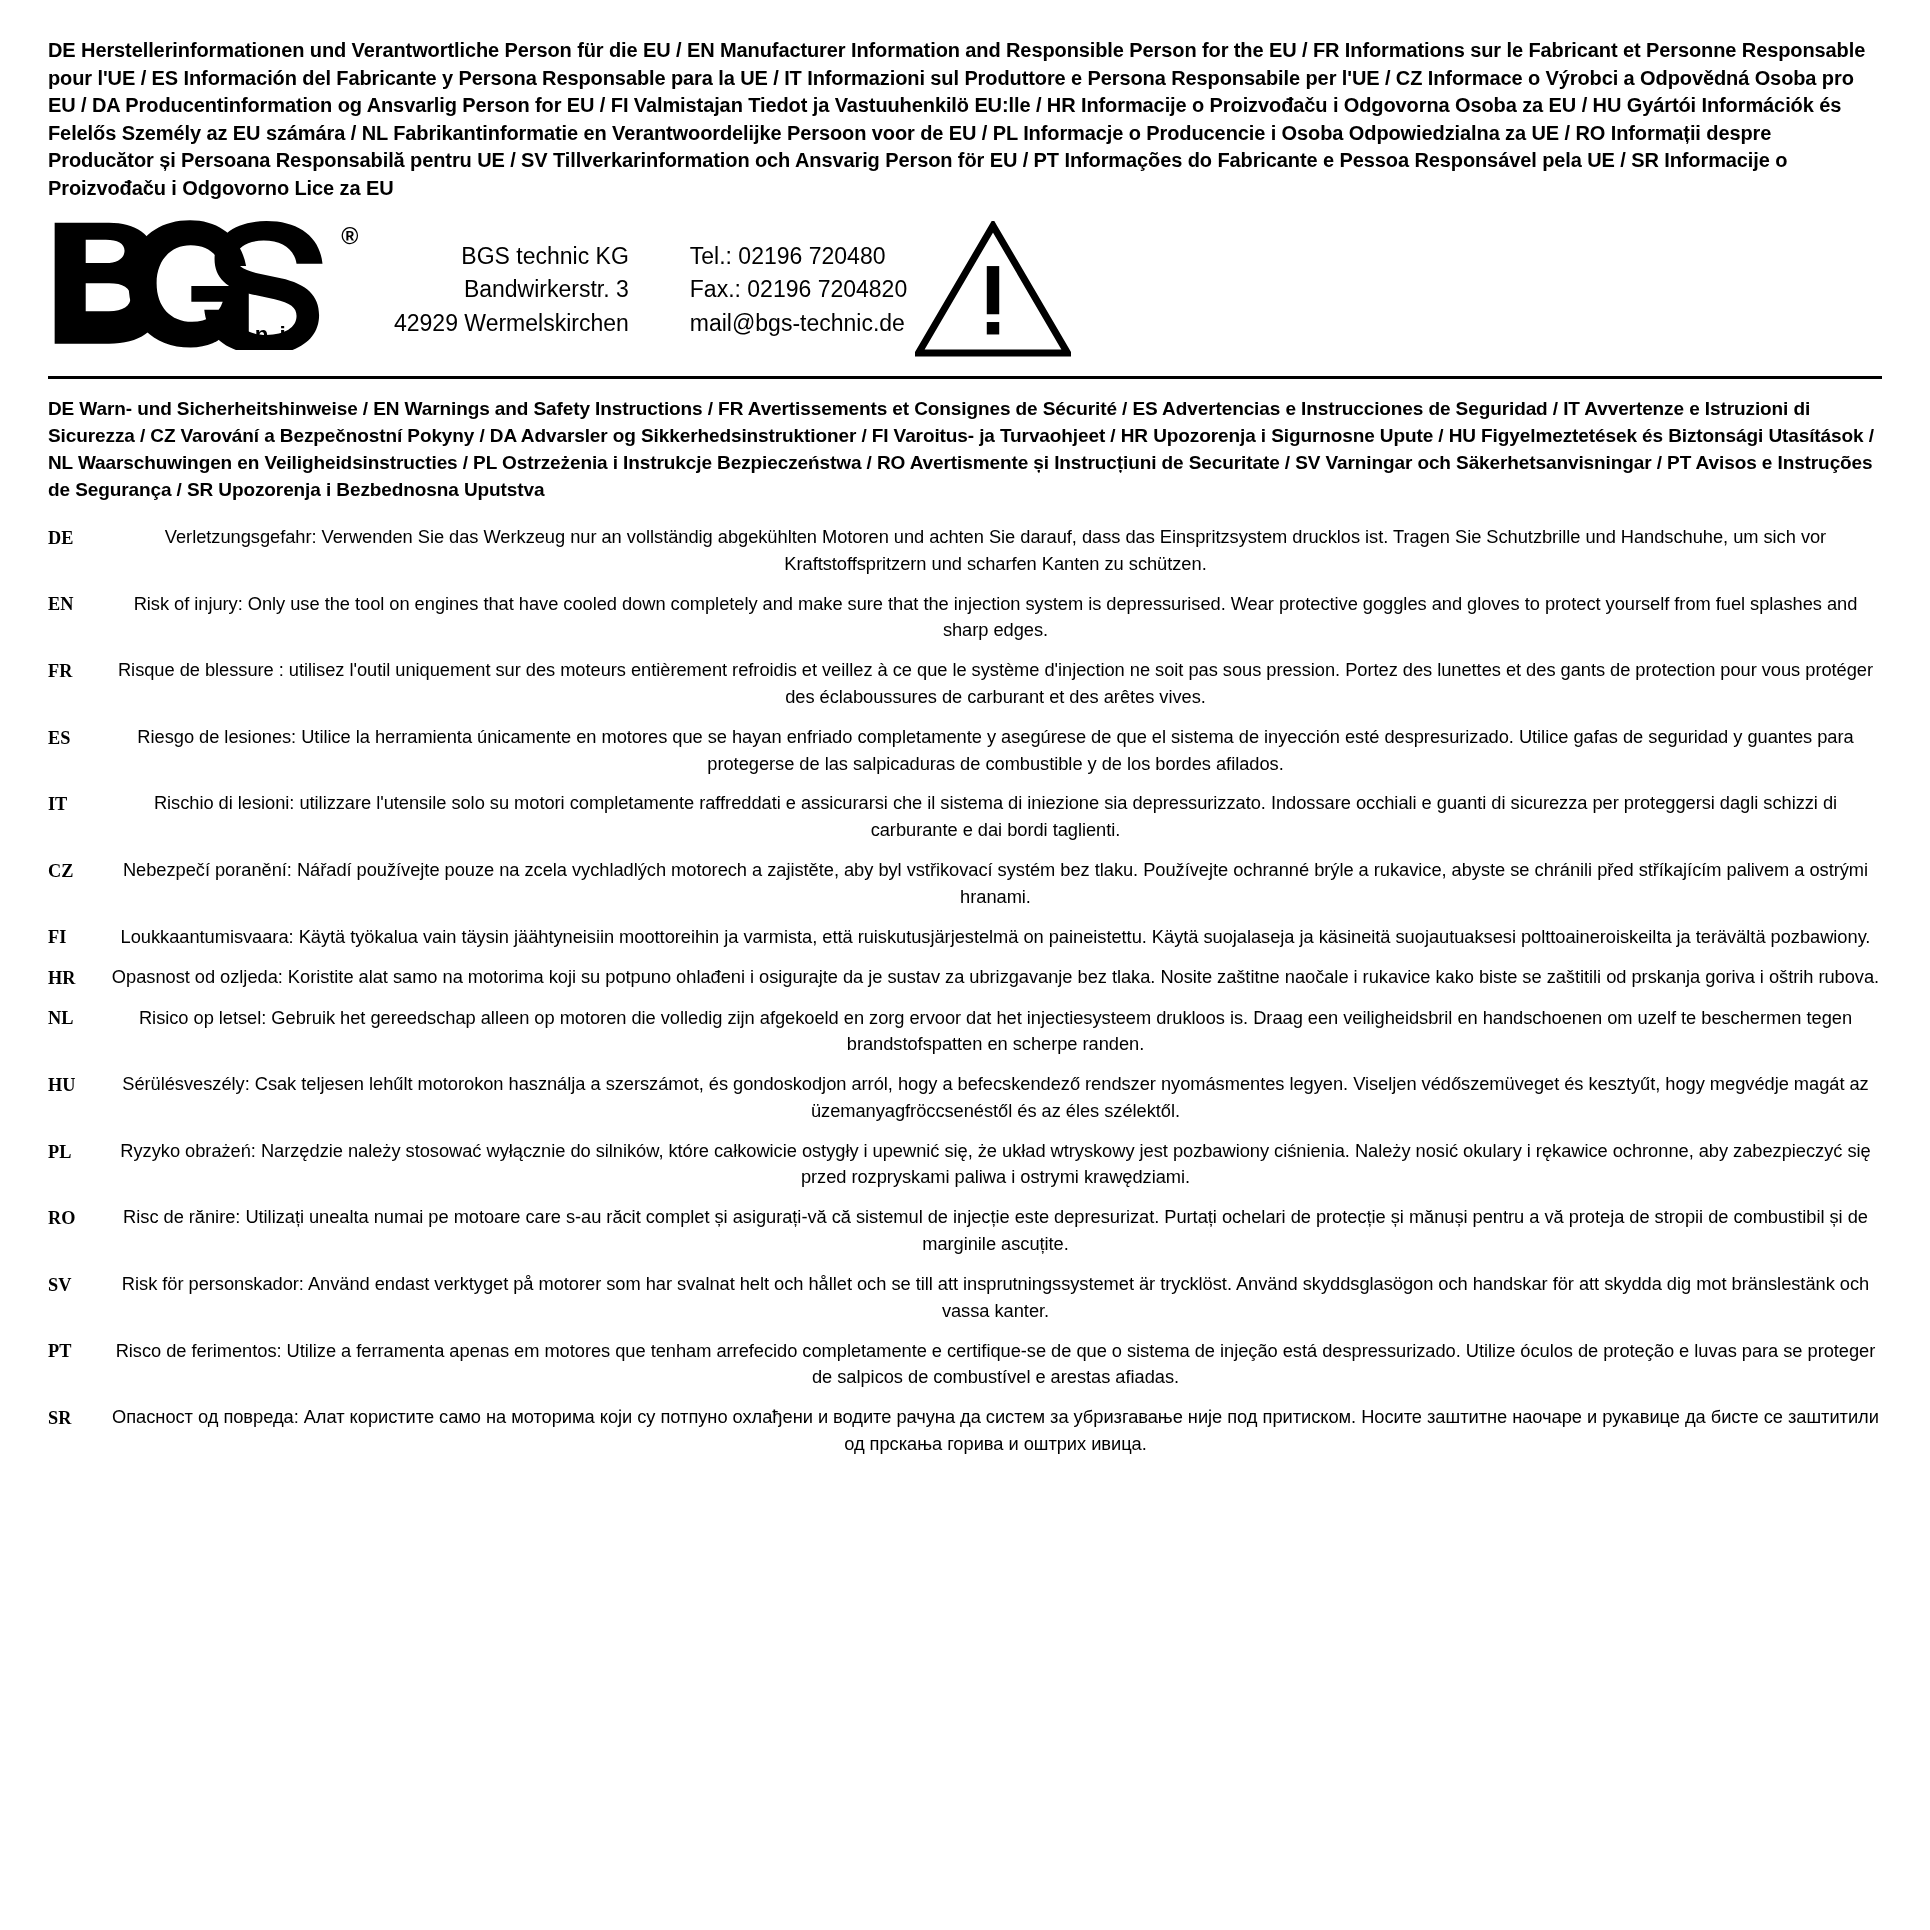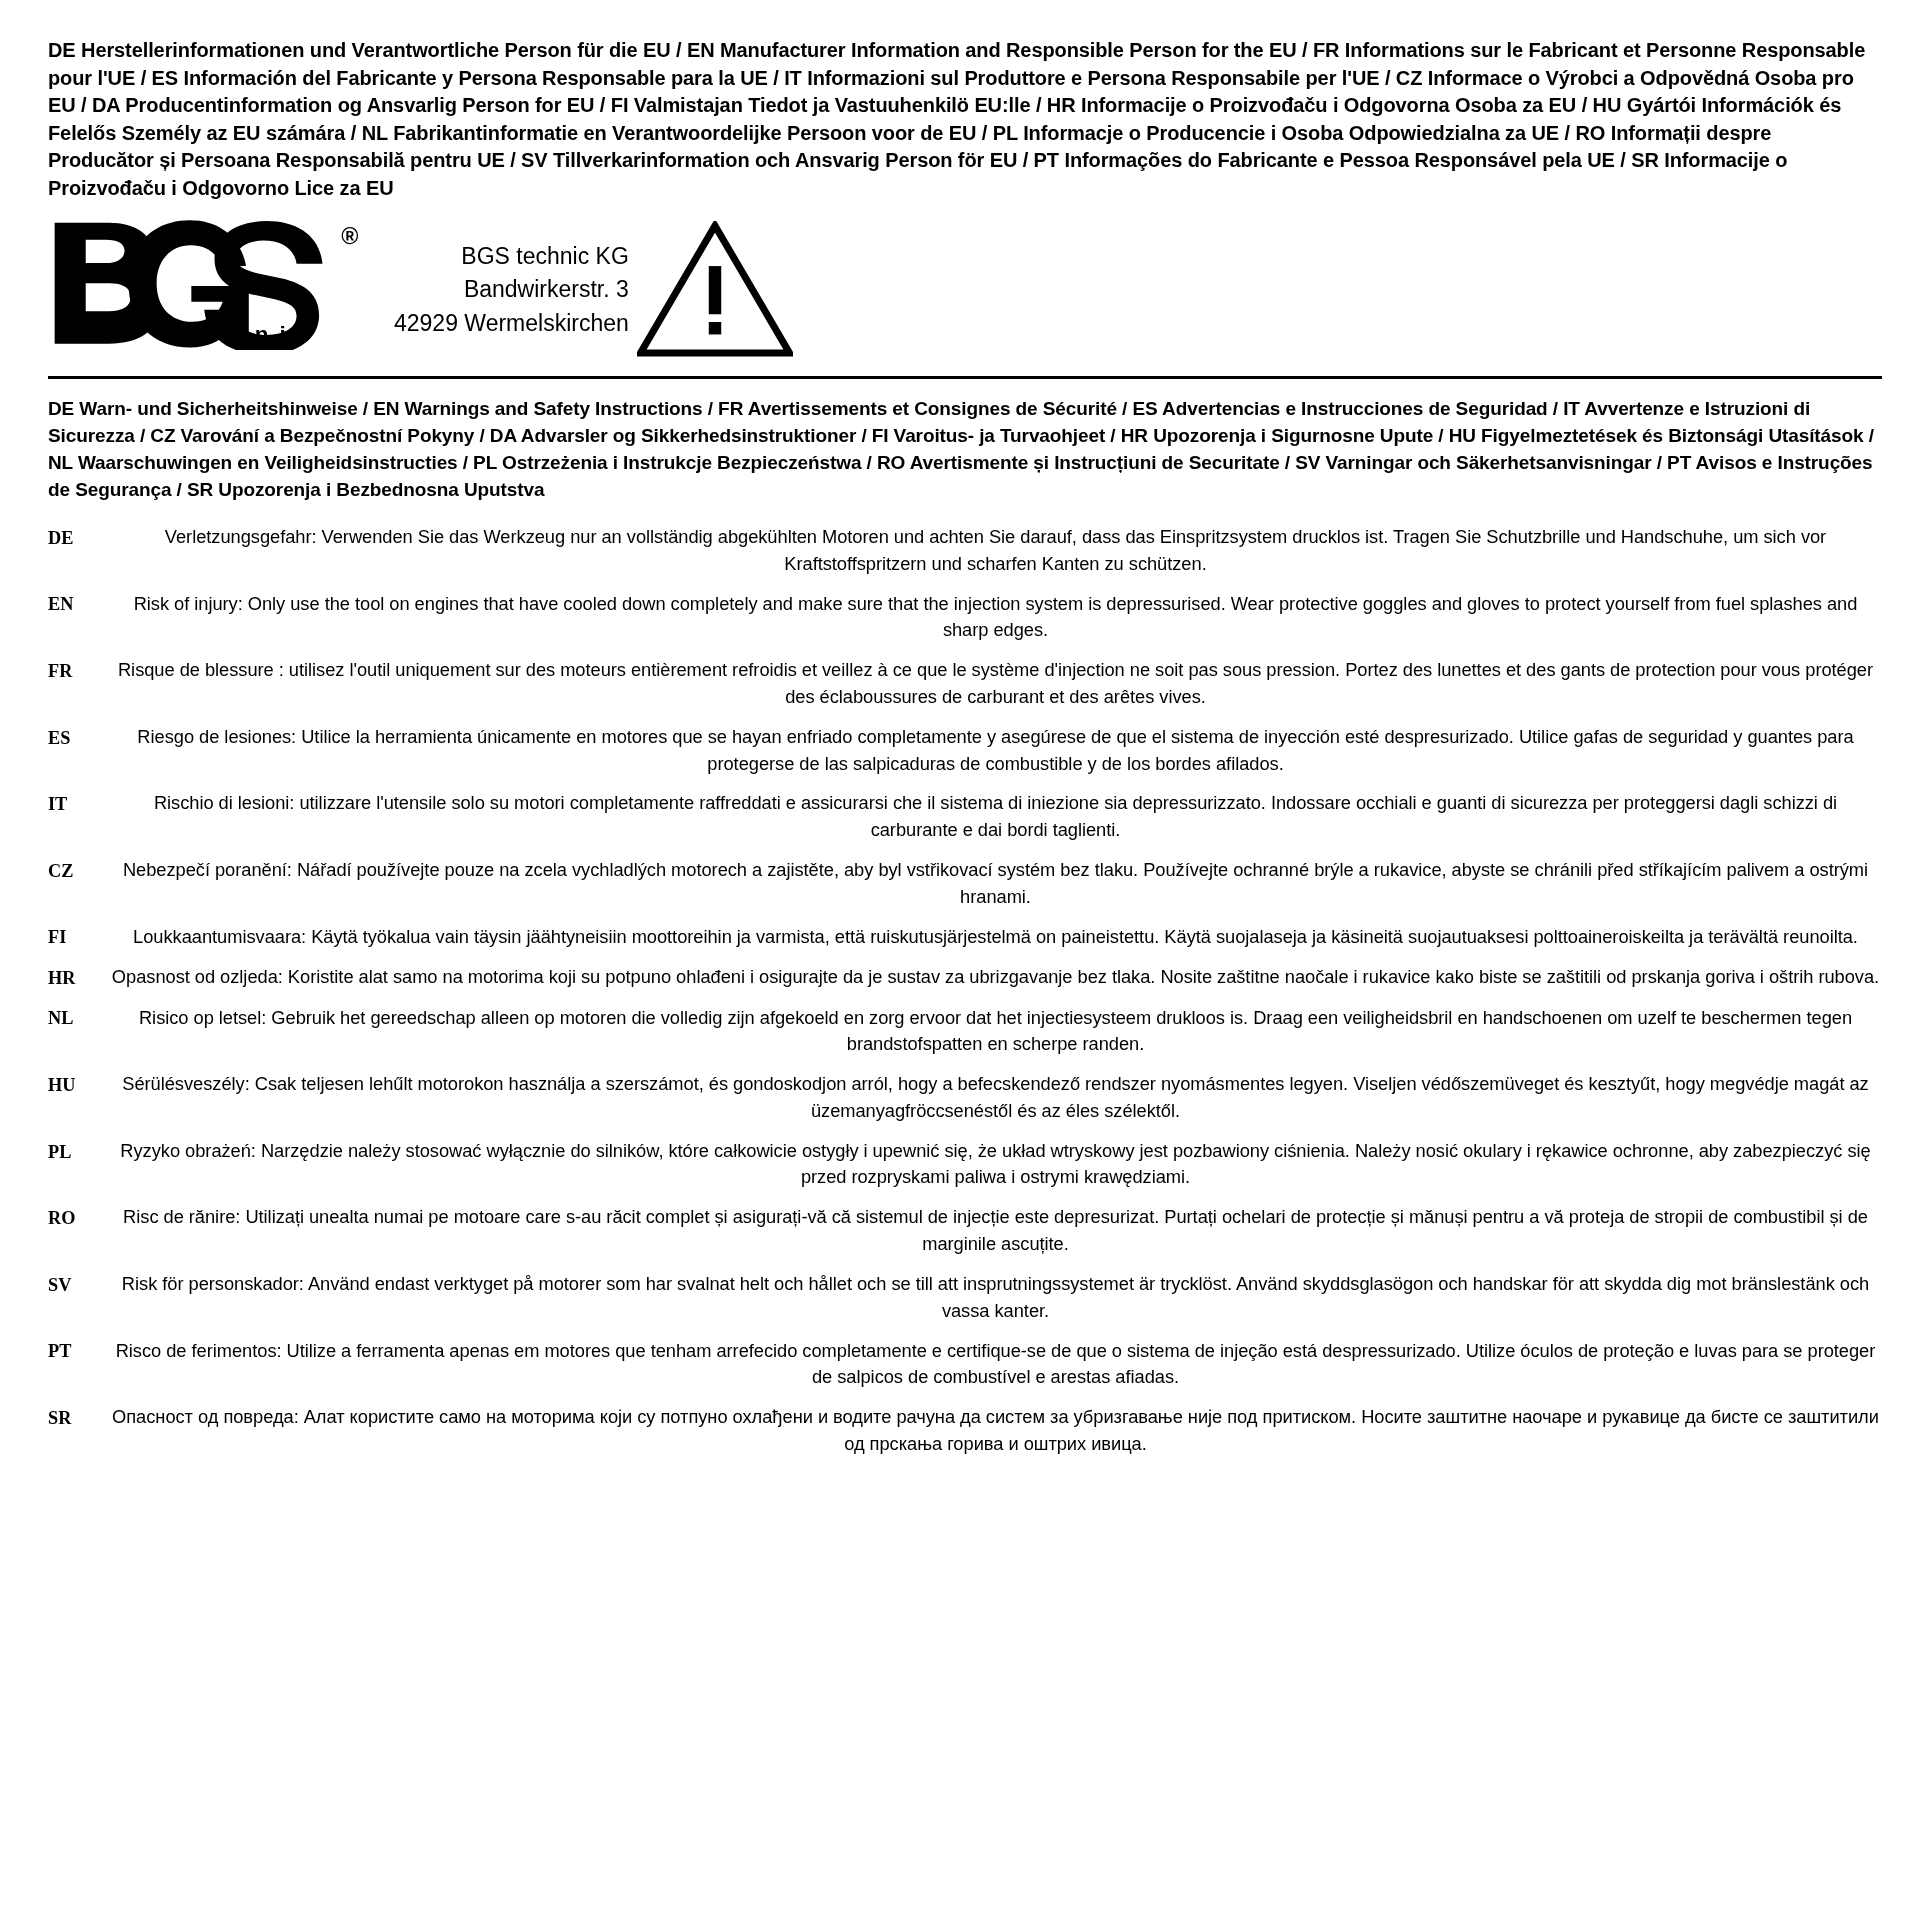--- a/index.html
+++ b/index.html
@@ -137,20 +137,25 @@
         <text x="150" y="160" font-family="Liberation Sans, sans-serif" font-size="29" font-weight="bold" letter-spacing="3" fill="#000">t e c h n i c</text>
       </svg>
     </div>
 
     <div class="addr">
       <div>BGS technic KG</div>
       <div>Bandwirkerstr. 3</div>
       <div>42929 Wermelskirchen</div>
     </div>
 
+    <div class="contact">
+      <div>Tel.: 02196 720480</div>
+      <div>Fax.: 02196 7204820</div>
+      <div>mail@bgs-technic.de</div>
+    </div>
 
 
     <div class="warn-tri">
       <svg width="156" height="136" viewBox="0 0 200 175" xmlns="http://www.w3.org/2000/svg">
         <polygon points="100,6 196,170 4,170" fill="none" stroke="#000" stroke-width="9" stroke-linejoin="miter"></polygon>
         <rect x="92" y="58" width="16" height="62" fill="#000"></rect>
         <rect x="92" y="130" width="16" height="16" fill="#000"></rect>
       </svg>
     </div>
 
@@ -186,21 +191,21 @@
     </div>
 
     <div class="lang-row">
       <div class="lang-code">CZ</div>
       <div class="lang-text">Nebezpečí poranění: Nářadí používejte pouze na zcela vychladlých motorech a zajistěte, aby byl vstřikovací systém bez tlaku. Používejte ochranné brýle a rukavice, abyste se chránili před stříkajícím palivem a ostrými hranami.</div>
     </div>
 
 
     <div class="lang-row">
       <div class="lang-code">FI</div>
-      <div class="lang-text">Loukkaantumisvaara: Käytä työkalua vain täysin jäähtyneisiin moottoreihin ja varmista, että ruiskutusjärjestelmä on paineistettu. Käytä suojalaseja ja käsineitä suojautuaksesi polttoaineroiskeilta ja terävältä reunoilta.</div>
+      <div class="lang-text">Loukkaantumisvaara: Käytä työkalua vain täysin jäähtyneisiin moottoreihin ja varmista, että ruiskutusjärjestelmä on paineistettu. Käytä suojalaseja ja käsineitä suojautuaksesi polttoaineroiskeilta ja terävältä pozbawiony.</div>
     </div>
 
     <div class="lang-row">
       <div class="lang-code">HR</div>
       <div class="lang-text">Opasnost od ozljeda: Koristite alat samo na motorima koji su potpuno ohlađeni i osigurajte da je sustav za ubrizgavanje bez tlaka. Nosite zaštitne naočale i rukavice kako biste se zaštitili od prskanja goriva i oštrih rubova.</div>
     </div>
 
     <div class="lang-row">
       <div class="lang-code">NL</div>
       <div class="lang-text">Risico op letsel: Gebruik het gereedschap alleen op motoren die volledig zijn afgekoeld en zorg ervoor dat het injectiesysteem drukloos is. Draag een veiligheidsbril en handschoenen om uzelf te beschermen tegen brandstofspatten en scherpe randen.</div>

